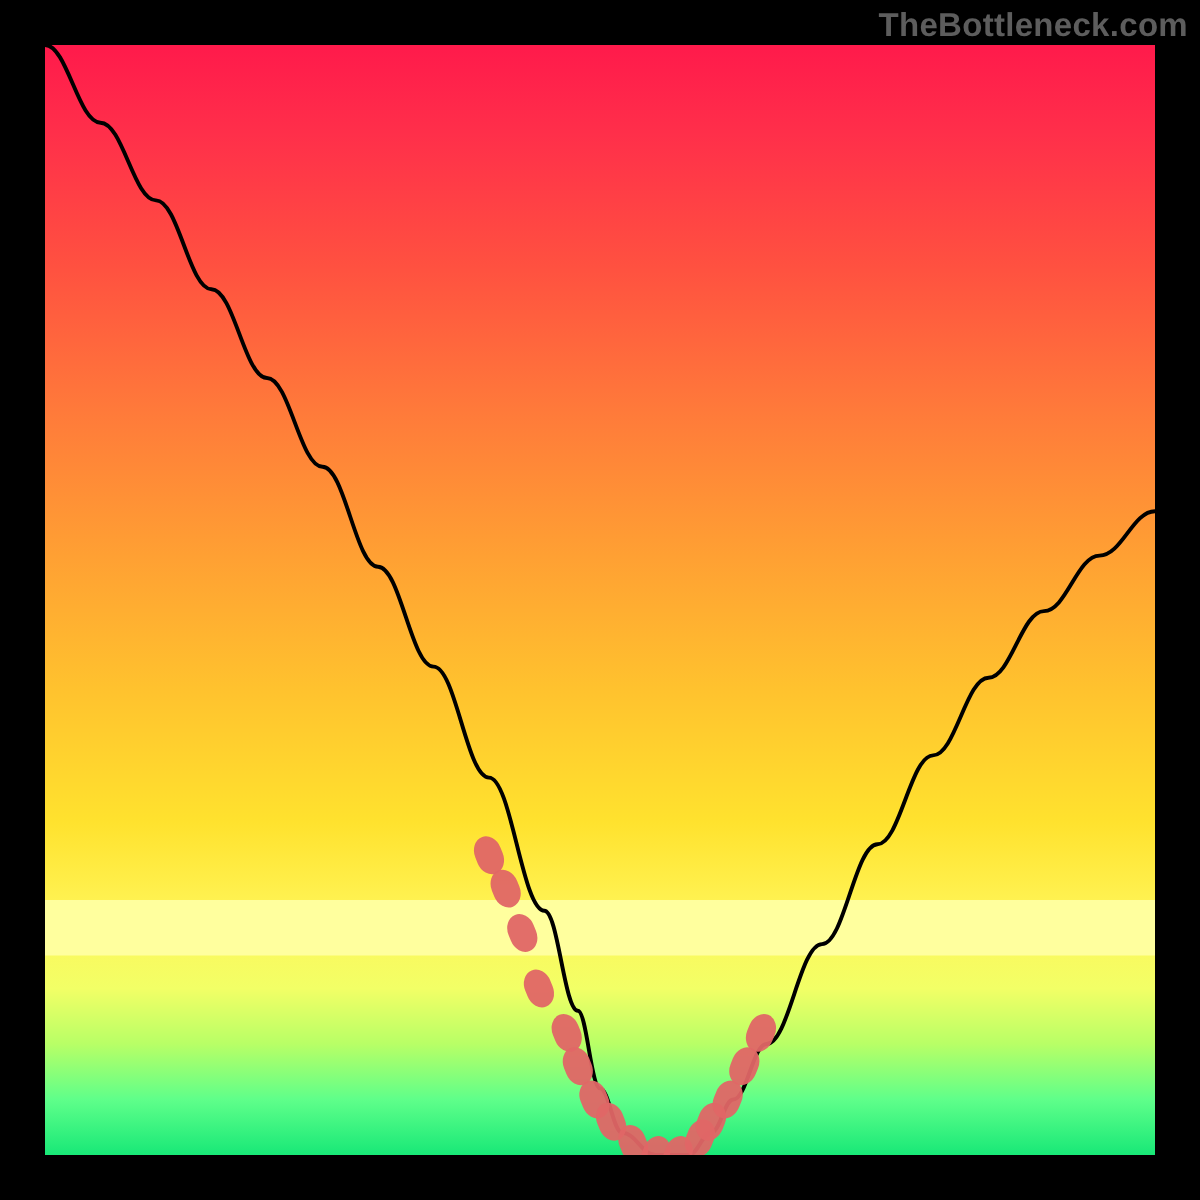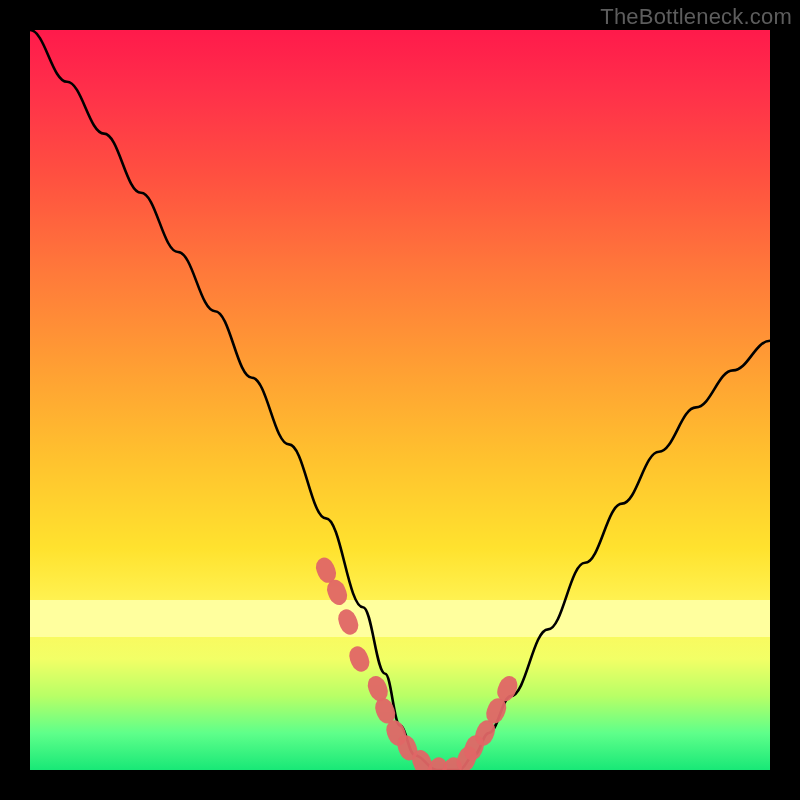--- a/index.html
+++ b/index.html
@@ -45,21 +45,21 @@
     left: 0;
     width: 100%;
     background: #ffff9e;
   }
   .watermark {
     position: absolute;
     top: 4px;
     right: 8px;
     color: #5d5d5d;
     font-size: 22px;
-    font-weight: 400;
+    font-weight: 700;
     letter-spacing: 0.2px;
     user-select: none;
   }
 
   svg.curve {
     position: absolute;
     left: 0;
     top: 0;
     width: 740px;
     height: 740px;

